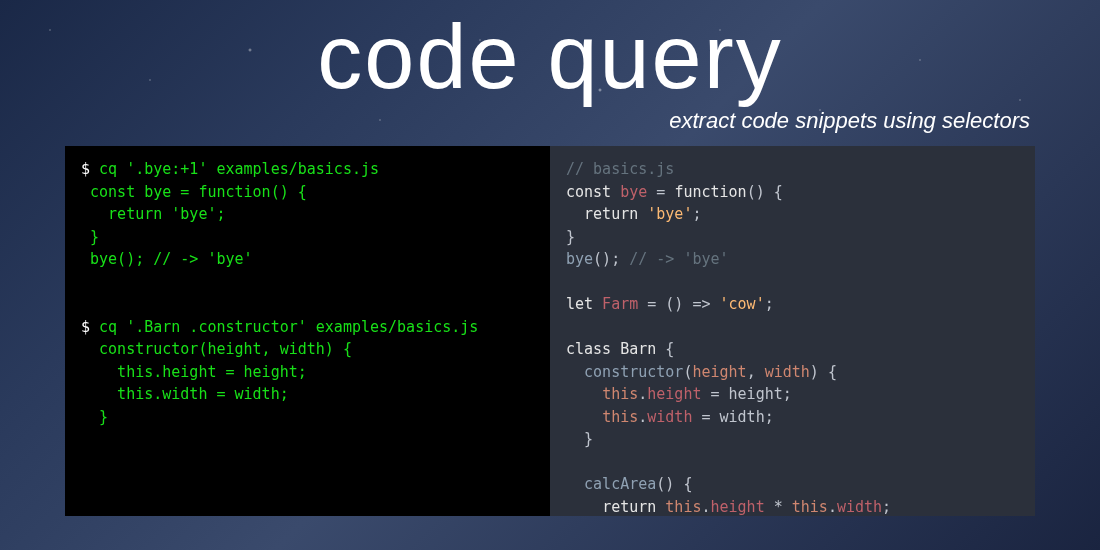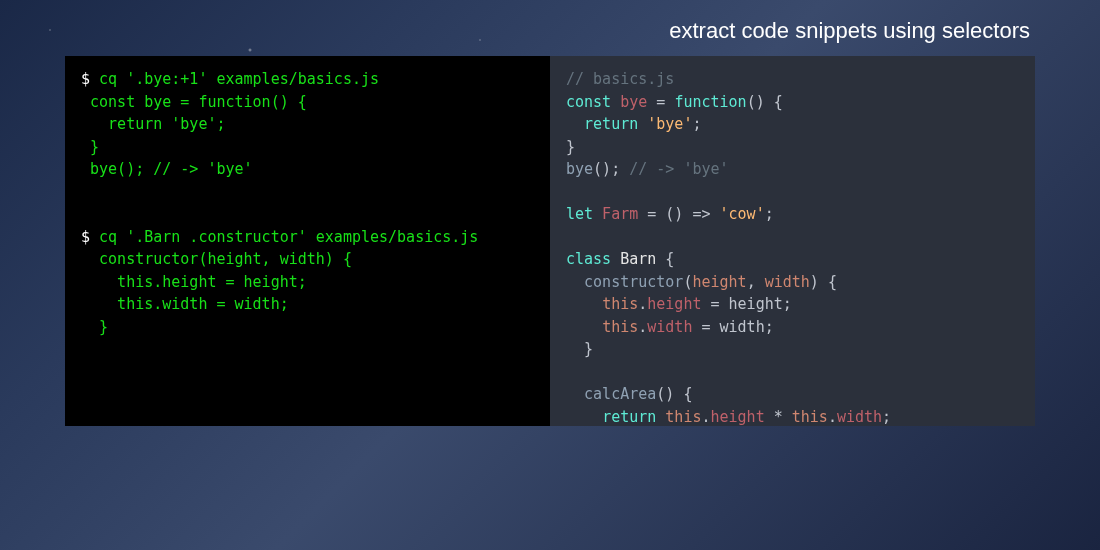--- a/index.html
+++ b/index.html
@@ -53,20 +53,21 @@
     font-size: 90px;
     font-weight: 100;
     color: #fff;
     letter-spacing: 2px;
     line-height: 1;
   }
   .subtitle {
     position: relative;
     text-align: right;
     color: #fff;
+    font-style: italic;
     font-weight: 300;
     font-size: 22px;
     padding-right: 70px;
     margin-top: 6px;
     margin-bottom: 12px;
   }
   .panels {
     position: relative;
     display: flex;
     gap: 0;
@@ -85,36 +86,37 @@
     background: #000;
     color: #18e018;
   }
   .editor {
     background: #2b303b;
   }
   .tk-prompt { color: #fff; }
   .tk-cmd { color: #18e018; }
   .tk-output { color: #18e018; }
   .tk-comment-ed { color: #65737e; }
-  .tk-keyword { color: #5eead4; }
+  .tk-keyword { color: #e5e5e5; }
   .tk-var { color: #bf616a; }
   .tk-func { color: #8fa1b3; }
   .tk-op { color: #c0c5ce; }
   .tk-str { color: #fdba74; }
   .tk-this { color: #d08770; }
   .tk-name { color: #e5e5e5; }
   .tk-plain { color: #c0c5ce; }
   pre { white-space: pre; font-family: inherit; }
 </style>
 </head>
 <body>
 
 <div class="stars"></div>
 
 <div class="header">
+  <div class="title">code query</div>
 </div>
 <div class="subtitle">extract code snippets using selectors</div>
 
 <div class="panels">
 
   <pre class="terminal"><span class="tk-prompt">$ </span><span class="tk-cmd">cq '.bye:+1' examples/basics.js</span>
 <span class="tk-output"> const bye = function() {</span>
 <span class="tk-output">   return 'bye';</span>
 <span class="tk-output"> }</span>
 <span class="tk-output"> bye(); // -&gt; 'bye'</span>

